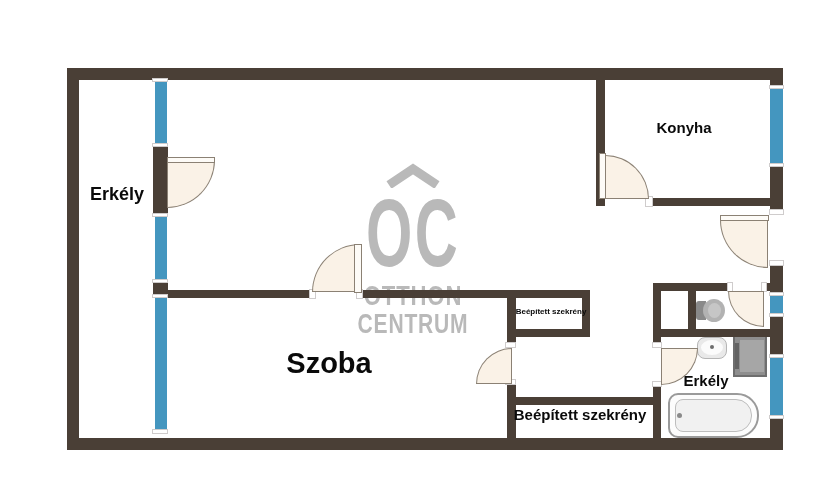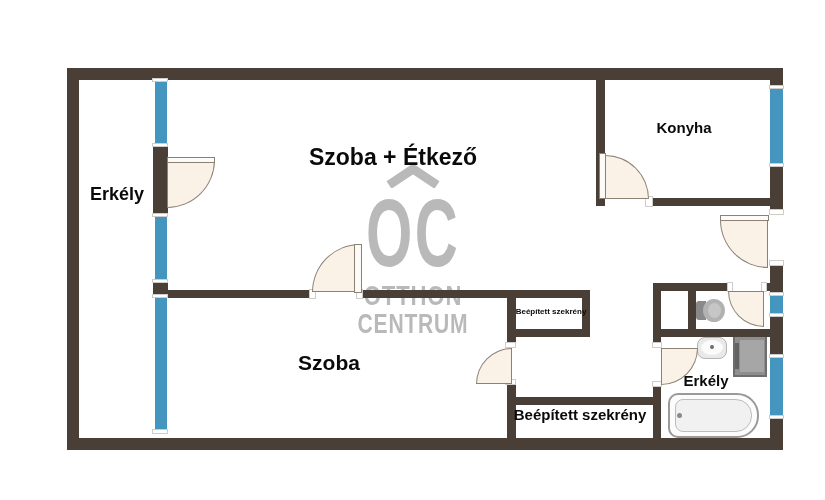--- a/index.html
+++ b/index.html
@@ -127,20 +127,19 @@
   <div class="leaf" style="left:599px;top:153px;width:7px;height:46px;"></div>
 
   <div class="fan" style="left:720px;top:220px;width:48px;height:48px;border-radius:0 0 0 100%;"></div>
   <div class="leaf" style="left:720px;top:215px;width:49px;height:6px;"></div>
 
   <div class="fan" style="left:728px;top:291px;width:36px;height:36px;border-radius:0 0 0 100%;"></div>
   <div class="fan" style="left:661px;top:348px;width:37px;height:37px;border-radius:0 0 100% 0;"></div>
   <div class="fan" style="left:476px;top:348px;width:36px;height:36px;border-radius:100% 0 0 0;"></div>
 
   <div class="label" style="left:117px;top:194px;font-size:18px;">Erkély</div>
-  <div class="label" style="left:393px;top:157px;font-size:23px;">Szoba + Étkező</div>
   <div class="label" style="left:684px;top:127px;font-size:15px;">Konyha</div>
-  <div class="label" style="left:329px;top:363px;font-size:21px;">Szoba</div>
+  <div class="label" style="left:329px;top:363px;font-size:29px;">Szoba</div>
   <div class="label" style="left:551px;top:311px;font-size:8px;">Beépített szekrény</div>
   <div class="label" style="left:580px;top:414px;font-size:15px;">Beépített szekrény</div>
   <div class="label" style="left:706px;top:380px;font-size:15px;">Erkély</div>
 
 </div>
 
 </body></html>

